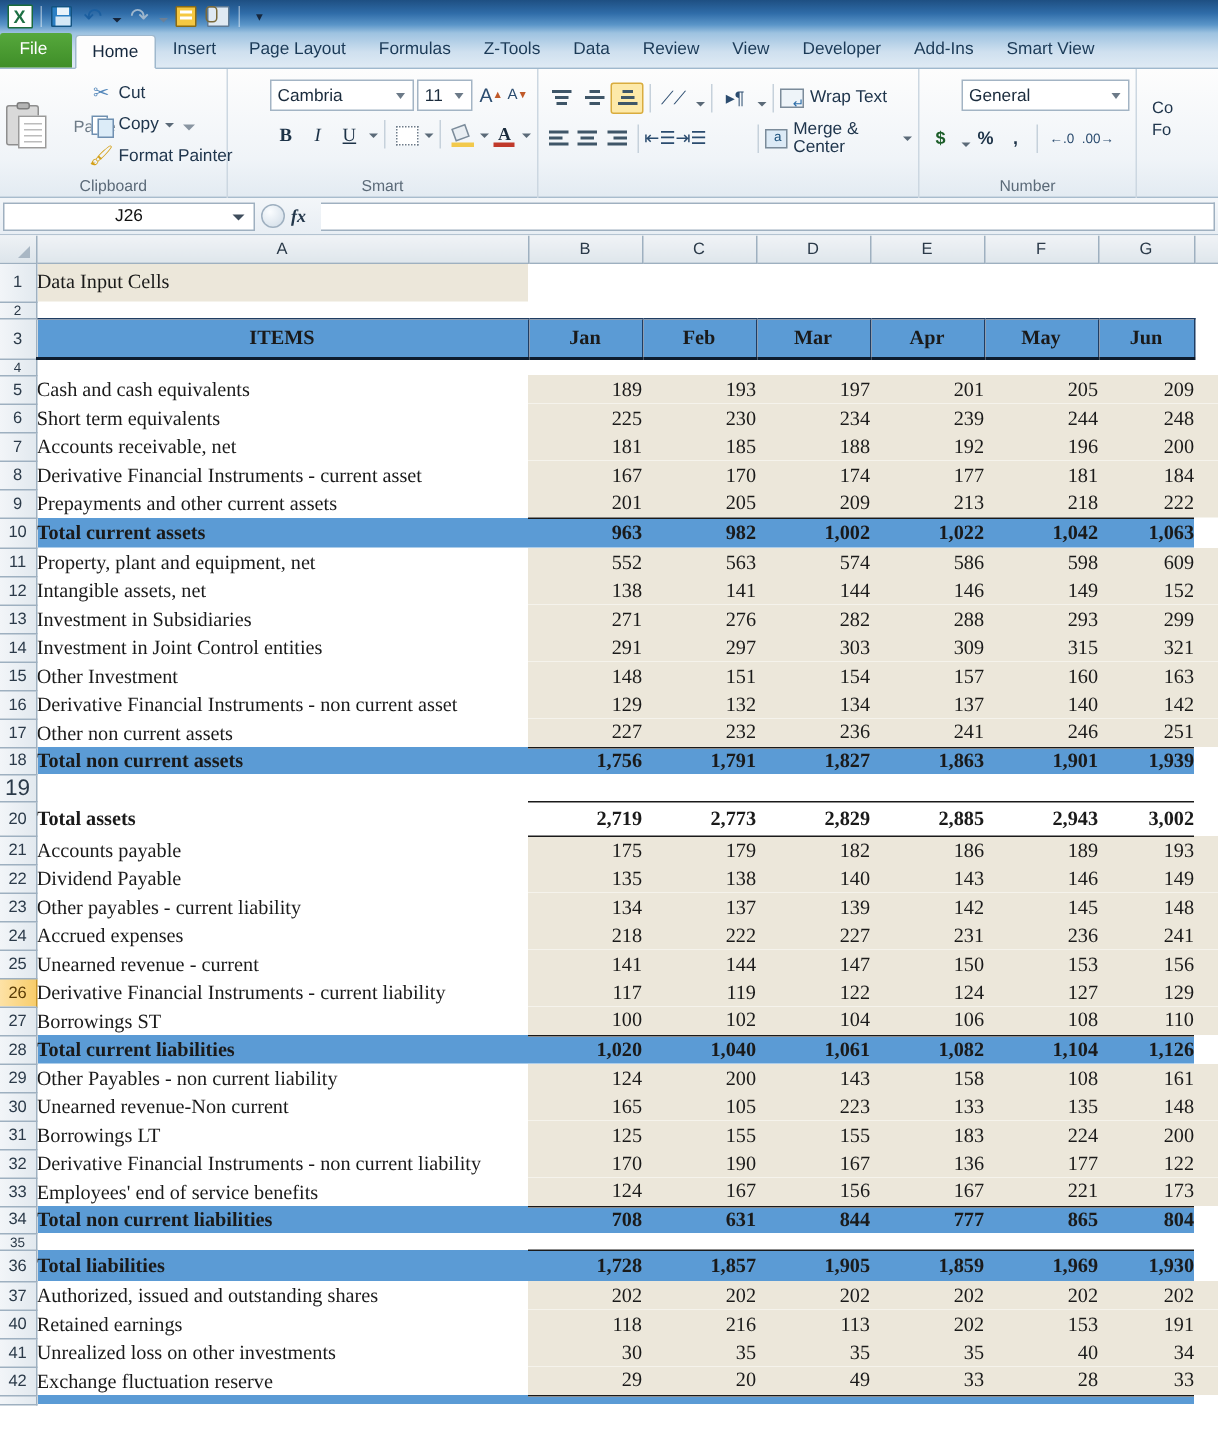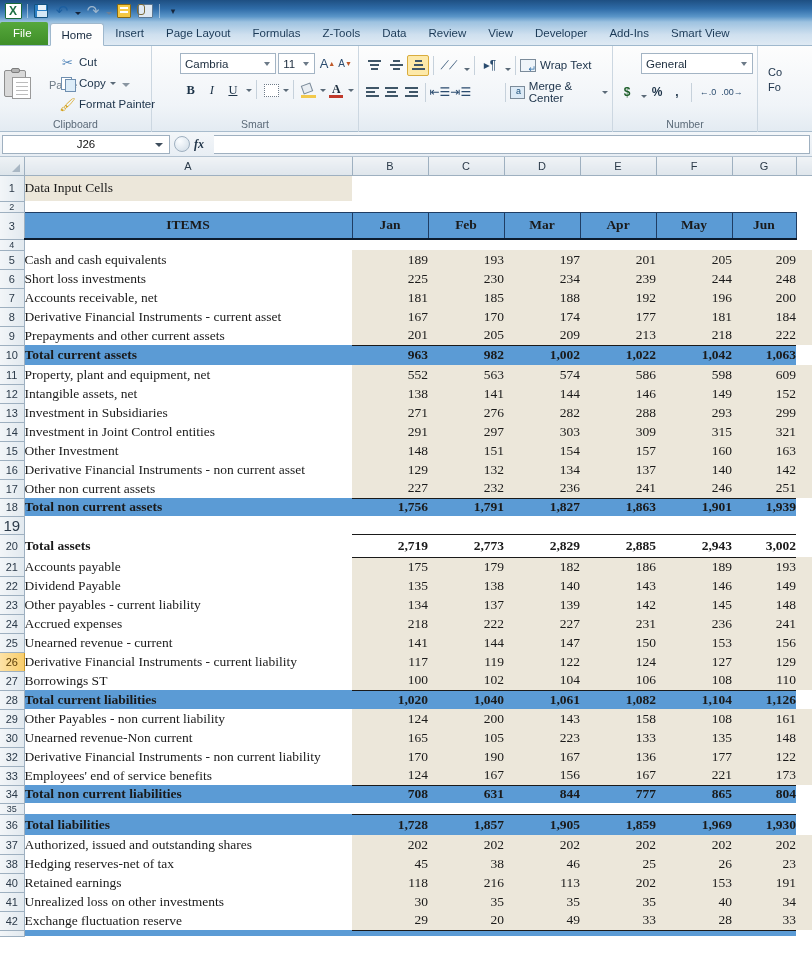--- a/index.html
+++ b/index.html
@@ -664,21 +664,21 @@
           <td class="c num beige">189</td>
           <td class="c num beige">193</td>
           <td class="c num beige">197</td>
           <td class="c num beige">201</td>
           <td class="c num beige">205</td>
           <td class="c num beige">209</td>
           <td class="c beige"></td>
         </tr>
   <tr style="height:19px">
           <td class="rowhdr">6</td>
-          <td class="c lbl white">Short loss investments</td>
+          <td class="c lbl white">Short term equivalents</td>
           <td class="c num beige">225</td>
           <td class="c num beige">230</td>
           <td class="c num beige">234</td>
           <td class="c num beige">239</td>
           <td class="c num beige">244</td>
           <td class="c num beige">248</td>
           <td class="c beige"></td>
         </tr>
   <tr style="height:19px">
           <td class="rowhdr">7</td>
@@ -946,20 +946,31 @@
           <td class="c lbl white">Unearned revenue-Non current</td>
           <td class="c num beige">165</td>
           <td class="c num beige">105</td>
           <td class="c num beige">223</td>
           <td class="c num beige">133</td>
           <td class="c num beige">135</td>
           <td class="c num beige">148</td>
           <td class="c beige"></td>
         </tr>
   <tr style="height:19px">
+          <td class="rowhdr">31</td>
+          <td class="c lbl white">Borrowings LT</td>
+          <td class="c num beige">125</td>
+          <td class="c num beige">155</td>
+          <td class="c num beige">155</td>
+          <td class="c num beige">183</td>
+          <td class="c num beige">224</td>
+          <td class="c num beige">200</td>
+          <td class="c beige"></td>
+        </tr>
+  <tr style="height:19px">
           <td class="rowhdr">32</td>
           <td class="c lbl white hide-text">Derivative Financial Instruments - non current liability</td>
           <td class="c num beige">170</td>
           <td class="c num beige">190</td>
           <td class="c num beige">167</td>
           <td class="c num beige">136</td>
           <td class="c num beige">177</td>
           <td class="c num beige">122</td>
           <td class="c beige"></td>
         </tr>
@@ -1016,31 +1027,20 @@
           <td class="c lbl white">Authorized, issued and outstanding shares</td>
           <td class="c num beige">202</td>
           <td class="c num beige">202</td>
           <td class="c num beige">202</td>
           <td class="c num beige">202</td>
           <td class="c num beige">202</td>
           <td class="c num beige">202</td>
           <td class="c beige"></td>
         </tr>
   <tr style="height:19px">
-          <td class="rowhdr">38</td>
-          <td class="c lbl white">Hedging reserves-net of tax</td>
-          <td class="c num beige">45</td>
-          <td class="c num beige">38</td>
-          <td class="c num beige">46</td>
-          <td class="c num beige">25</td>
-          <td class="c num beige">26</td>
-          <td class="c num beige">23</td>
-          <td class="c beige"></td>
-        </tr>
-  <tr style="height:19px">
           <td class="rowhdr">40</td>
           <td class="c lbl white">Retained earnings</td>
           <td class="c num beige">118</td>
           <td class="c num beige">216</td>
           <td class="c num beige">113</td>
           <td class="c num beige">202</td>
           <td class="c num beige">153</td>
           <td class="c num beige">191</td>
           <td class="c beige"></td>
         </tr>

